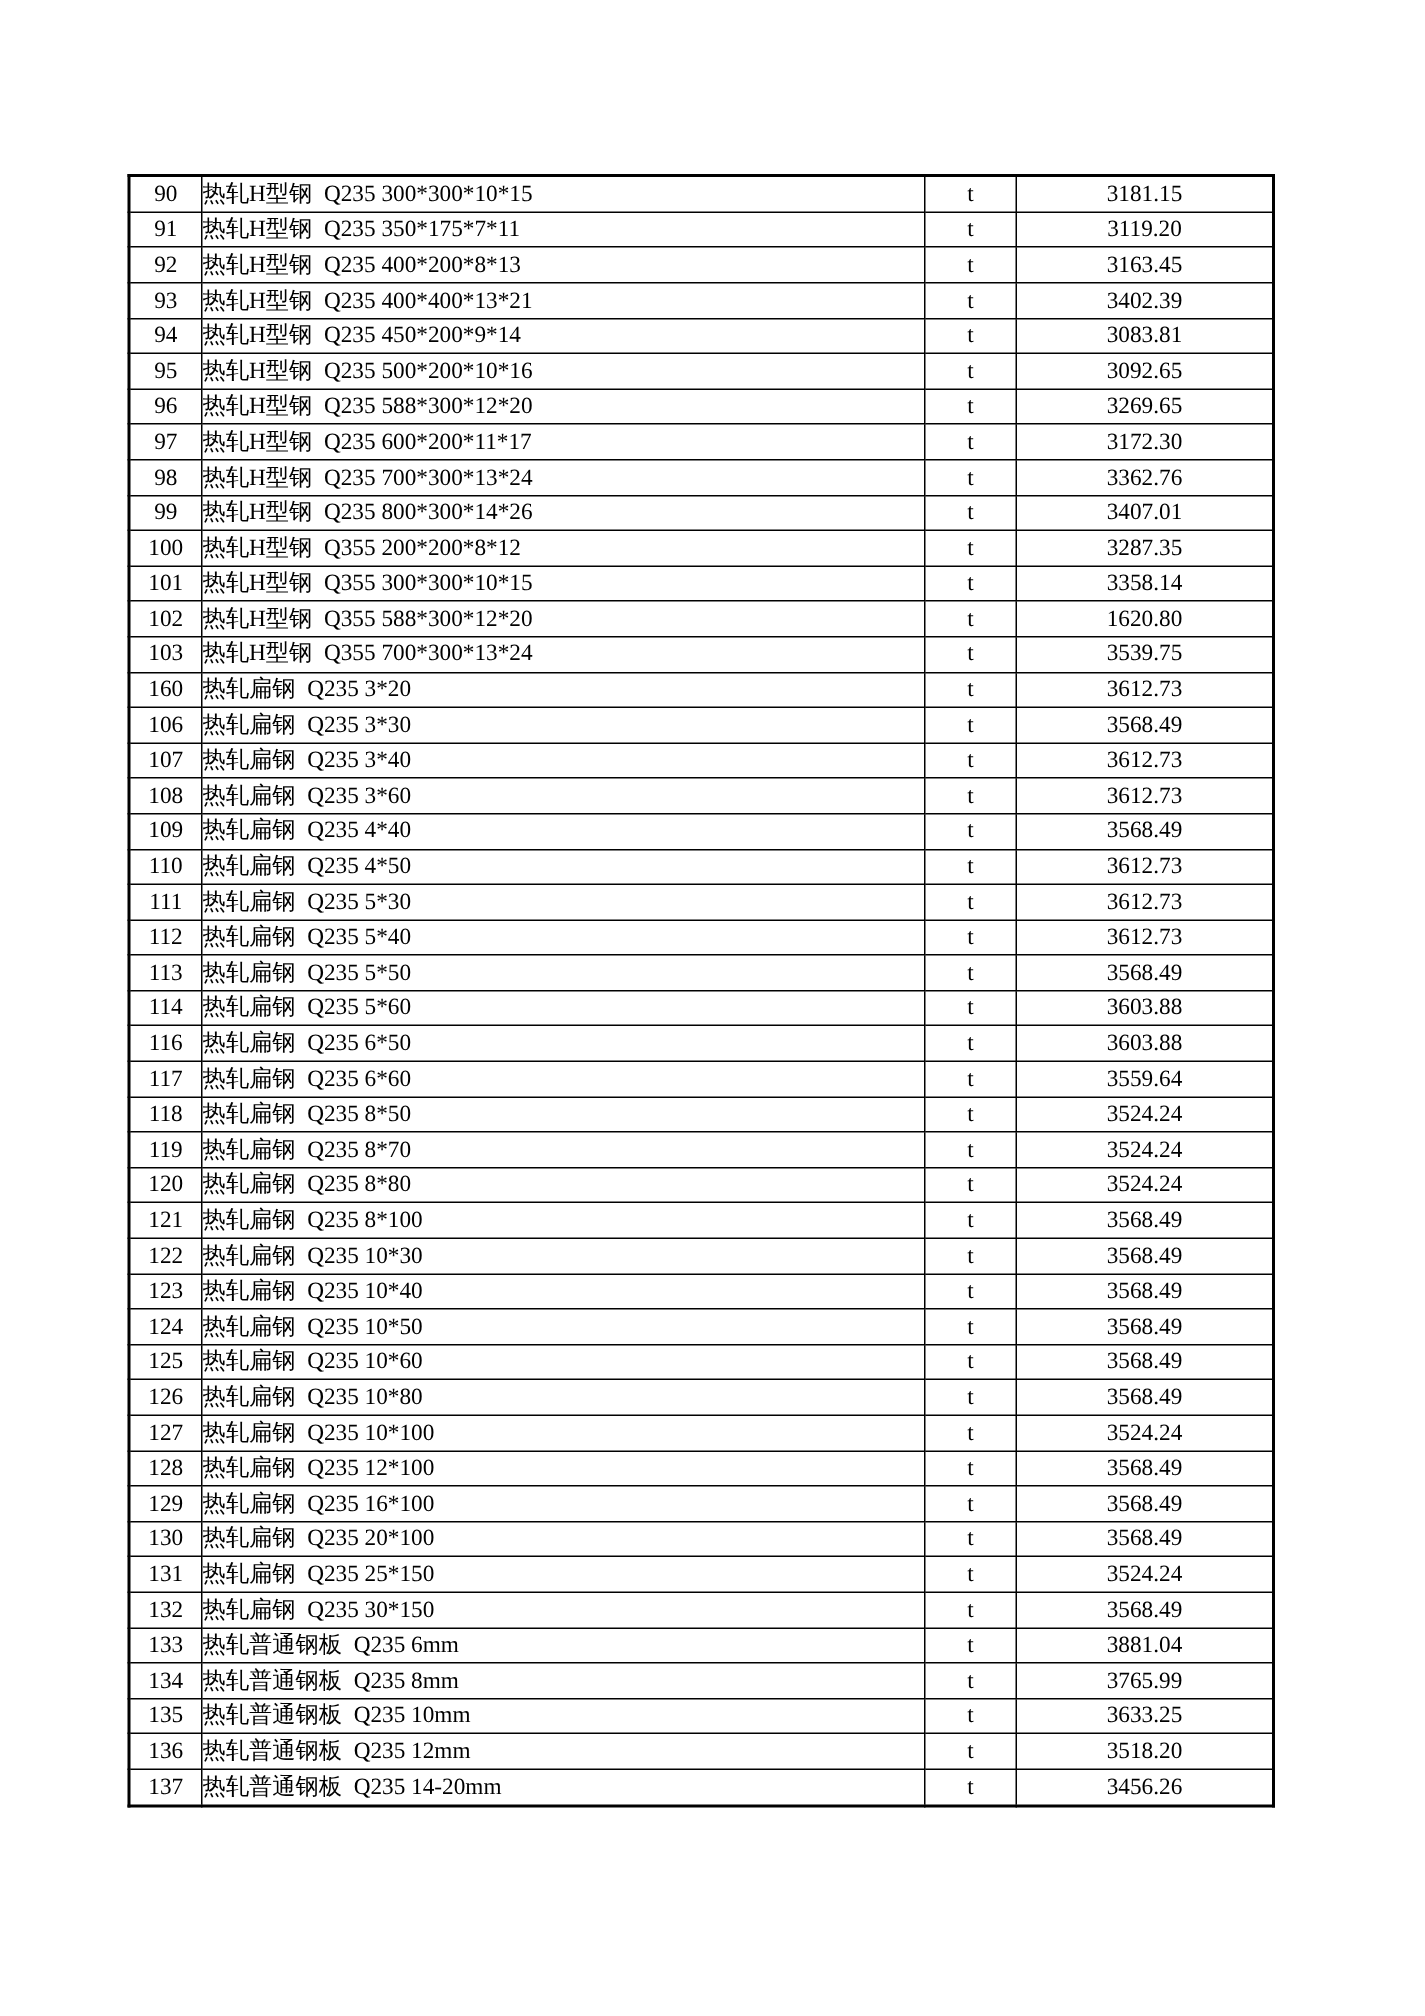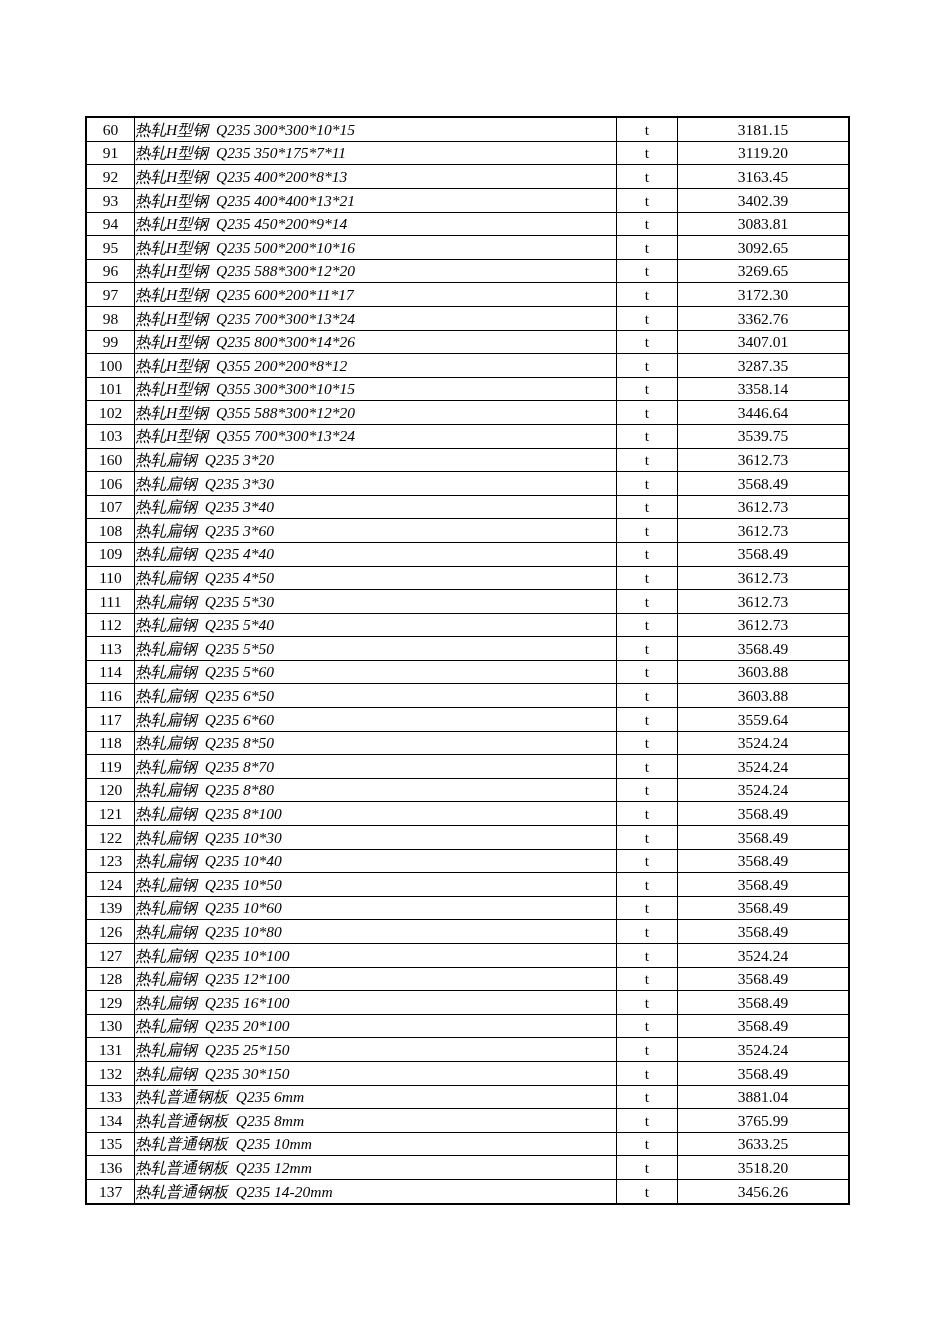--- a/index.html
+++ b/index.html
@@ -29,32 +29,32 @@
   table.price-table td {
     border: 1px solid #000000;
     font-size: 15.5px;
     line-height: 1;
     padding: 0;
     overflow: hidden;
     white-space: pre;
     vertical-align: middle;
   }
   td.col-idx   { width: 47px;  text-align: center; }
-  td.col-desc  { width: 481px; text-align: left; padding-left: 4px; font-style: italic; }
+  td.col-desc  { width: 481px; text-align: left; padding-left: 4px; }
   td.col-unit  { width: 60px;  text-align: center; }
   td.col-price { width: 170px; text-align: center; font-family: Liberation Serif, serif; }
 </style>
 </head>
 <body>
 
 <div class="sheet">
   <table class="price-table">
     <tbody>
         <tr>
-    <td class="col-idx">60</td>
+    <td class="col-idx">90</td>
     <td class="col-desc">热轧H型钢  Q235 300*300*10*15</td>
     <td class="col-unit">t</td>
     <td class="col-price">3181.15</td>
   </tr>
         <tr>
     <td class="col-idx">91</td>
     <td class="col-desc">热轧H型钢  Q235 350*175*7*11</td>
     <td class="col-unit">t</td>
     <td class="col-price">3119.20</td>
   </tr>
@@ -115,21 +115,21 @@
         <tr>
     <td class="col-idx">101</td>
     <td class="col-desc">热轧H型钢  Q355 300*300*10*15</td>
     <td class="col-unit">t</td>
     <td class="col-price">3358.14</td>
   </tr>
         <tr>
     <td class="col-idx">102</td>
     <td class="col-desc">热轧H型钢  Q355 588*300*12*20</td>
     <td class="col-unit">t</td>
-    <td class="col-price">3446.64</td>
+    <td class="col-price">1620.80</td>
   </tr>
         <tr>
     <td class="col-idx">103</td>
     <td class="col-desc">热轧H型钢  Q355 700*300*13*24</td>
     <td class="col-unit">t</td>
     <td class="col-price">3539.75</td>
   </tr>
         <tr>
     <td class="col-idx">160</td>
     <td class="col-desc">热轧扁钢  Q235 3*20</td>
@@ -238,21 +238,21 @@
     <td class="col-unit">t</td>
     <td class="col-price">3568.49</td>
   </tr>
         <tr>
     <td class="col-idx">124</td>
     <td class="col-desc">热轧扁钢  Q235 10*50</td>
     <td class="col-unit">t</td>
     <td class="col-price">3568.49</td>
   </tr>
         <tr>
-    <td class="col-idx">139</td>
+    <td class="col-idx">125</td>
     <td class="col-desc">热轧扁钢  Q235 10*60</td>
     <td class="col-unit">t</td>
     <td class="col-price">3568.49</td>
   </tr>
         <tr>
     <td class="col-idx">126</td>
     <td class="col-desc">热轧扁钢  Q235 10*80</td>
     <td class="col-unit">t</td>
     <td class="col-price">3568.49</td>
   </tr>

